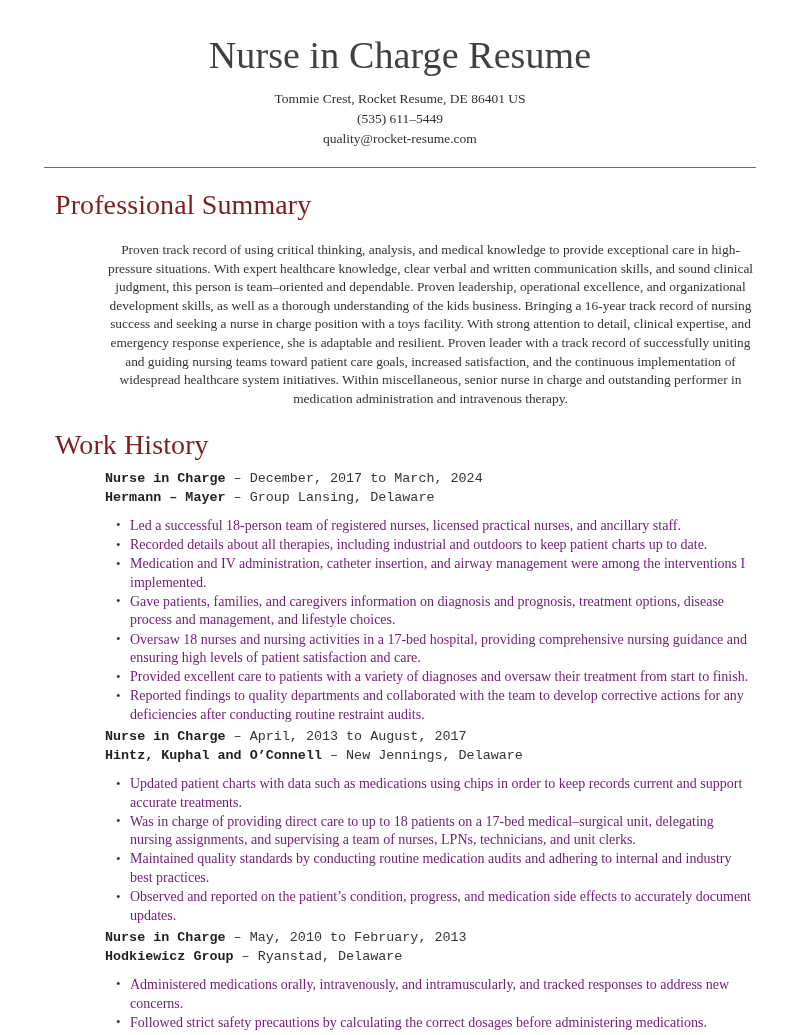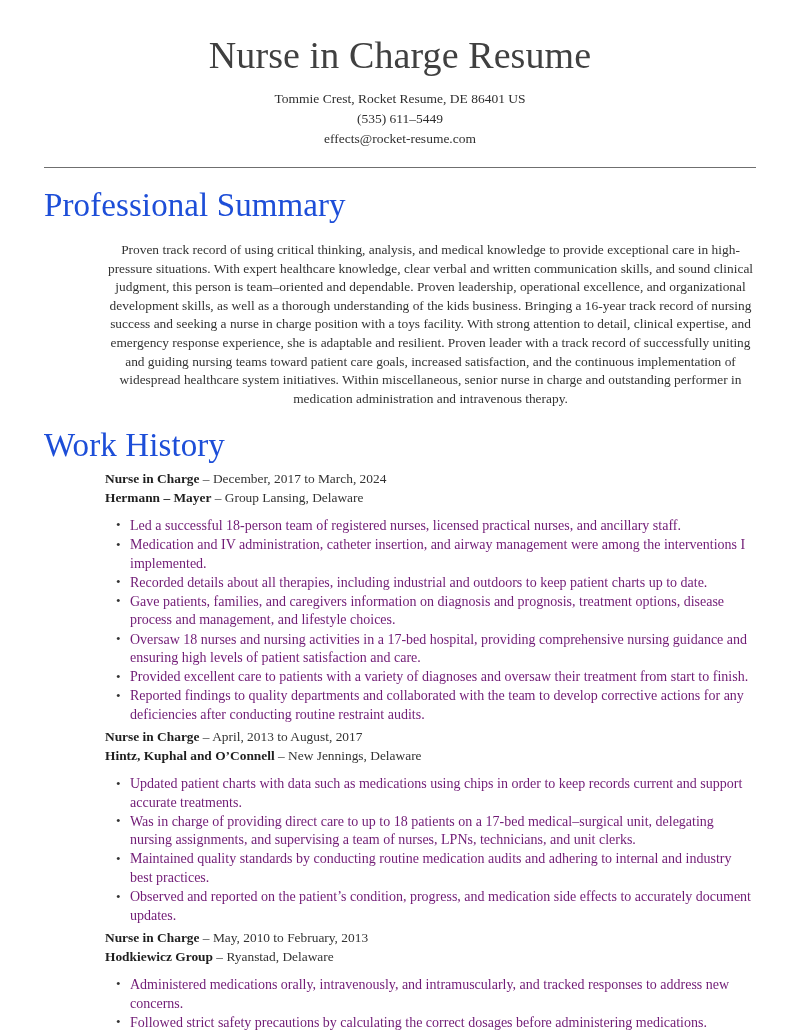--- a/index.html
+++ b/index.html
@@ -47,25 +47,25 @@
     border-top: 1.3px solid #6f6f6f;
     margin: 18px 0 0 0;
     width: 712px;
   }
 
   
   .section {
     margin-top: 0;
   }
   .section-title {
-    font-size: 33px;
+    font-size: 28px;
     font-weight: 400;
     line-height: 32px;
-    color: #1d4ed8;
-    margin: 21px 0 0 0;
+    color: #7f1d1d;
+    margin: 21px 0 0 11px;
     letter-spacing: .1px;
   }
   .section-body {
     padding-left: 61px;
   }
 
   .summary-text {
     font-size: 13.4px;
     line-height: 18.6px;
     color: #333333;
@@ -80,20 +80,21 @@
   .job {
     margin-top: 4px;
   }
   .job:first-child {
     margin-top: 9px;
   }
   .job-line {
     font-size: 13.4px;
     line-height: 18.8px;
     color: #333333;
+    font-family: Liberation Mono, monospace;
   }
   .job-line .strong {
     font-weight: 700;
     color: #1f1f1f;
   }
   .job-bullets {
     list-style: none;
     margin: 9px 0 0 0;
     padding: 0;
   }
@@ -117,42 +118,42 @@
 </head>
 <body>
 
 <div class="page">
 
   <h1 class="resume-title">Nurse in Charge Resume</h1>
 
   <div class="contact-block">
     <div class="contact-line">Tommie Crest, Rocket Resume, DE 86401 US</div>
     <div class="contact-line">(535) 611–5449</div>
-    <div class="contact-line">effects@rocket-resume.com</div>
+    <div class="contact-line">quality@rocket-resume.com</div>
   </div>
 
   <hr class="header-rule">
 
   <div class="section">
     <h2 class="section-title">Professional Summary</h2>
     <div class="section-body">
       <p class="summary-text">Proven track record of using critical thinking, analysis, and medical knowledge to provide exceptional care in high-pressure situations. With expert healthcare knowledge, clear verbal and written communication skills, and sound clinical judgment, this person is team–oriented and dependable. Proven leadership, operational excellence, and organizational development skills, as well as a thorough understanding of the kids business. Bringing a 16-year track record of nursing success and seeking a nurse in charge position with a toys facility. With strong attention to detail, clinical expertise, and emergency response experience, she is adaptable and resilient. Proven leader with a track record of successfully uniting and guiding nursing teams toward patient care goals, increased satisfaction, and the continuous implementation of widespread healthcare system initiatives. Within miscellaneous, senior nurse in charge and outstanding performer in medication administration and intravenous therapy.</p>
     </div>
   </div>
 
   <div class="section work-history">
     <h2 class="section-title">Work History</h2>
     <div class="section-body" id="work-history-body">
         <div class="job">
           <div class="job-line"><span class="strong">Nurse in Charge</span><span> – </span><span>December, 2017 to March, 2024</span></div>
           <div class="job-line"><span class="strong">Hermann – Mayer</span><span> – </span><span>Group Lansing, Delaware</span></div>
           <ul class="job-bullets">
             <li>Led a successful 18-person team of registered nurses, licensed practical nurses, and ancillary staff.</li>
+            <li>Recorded details about all therapies, including industrial and outdoors to keep patient charts up to date.</li>
             <li>Medication and IV administration, catheter insertion, and airway management were among the interventions I implemented.</li>
-            <li>Recorded details about all therapies, including industrial and outdoors to keep patient charts up to date.</li>
             <li>Gave patients, families, and caregivers information on diagnosis and prognosis, treatment options, disease process and management, and lifestyle choices.</li>
             <li>Oversaw 18 nurses and nursing activities in a 17-bed hospital, providing comprehensive nursing guidance and ensuring high levels of patient satisfaction and care.</li>
             <li>Provided excellent care to patients with a variety of diagnoses and oversaw their treatment from start to finish.</li>
             <li>Reported findings to quality departments and collaborated with the team to develop corrective actions for any deficiencies after conducting routine restraint audits.</li>
           </ul>
         </div>
         <div class="job">
           <div class="job-line"><span class="strong">Nurse in Charge</span><span> – </span><span>April, 2013 to August, 2017</span></div>
           <div class="job-line"><span class="strong">Hintz, Kuphal and O’Connell</span><span> – </span><span>New Jennings, Delaware</span></div>
           <ul class="job-bullets">

